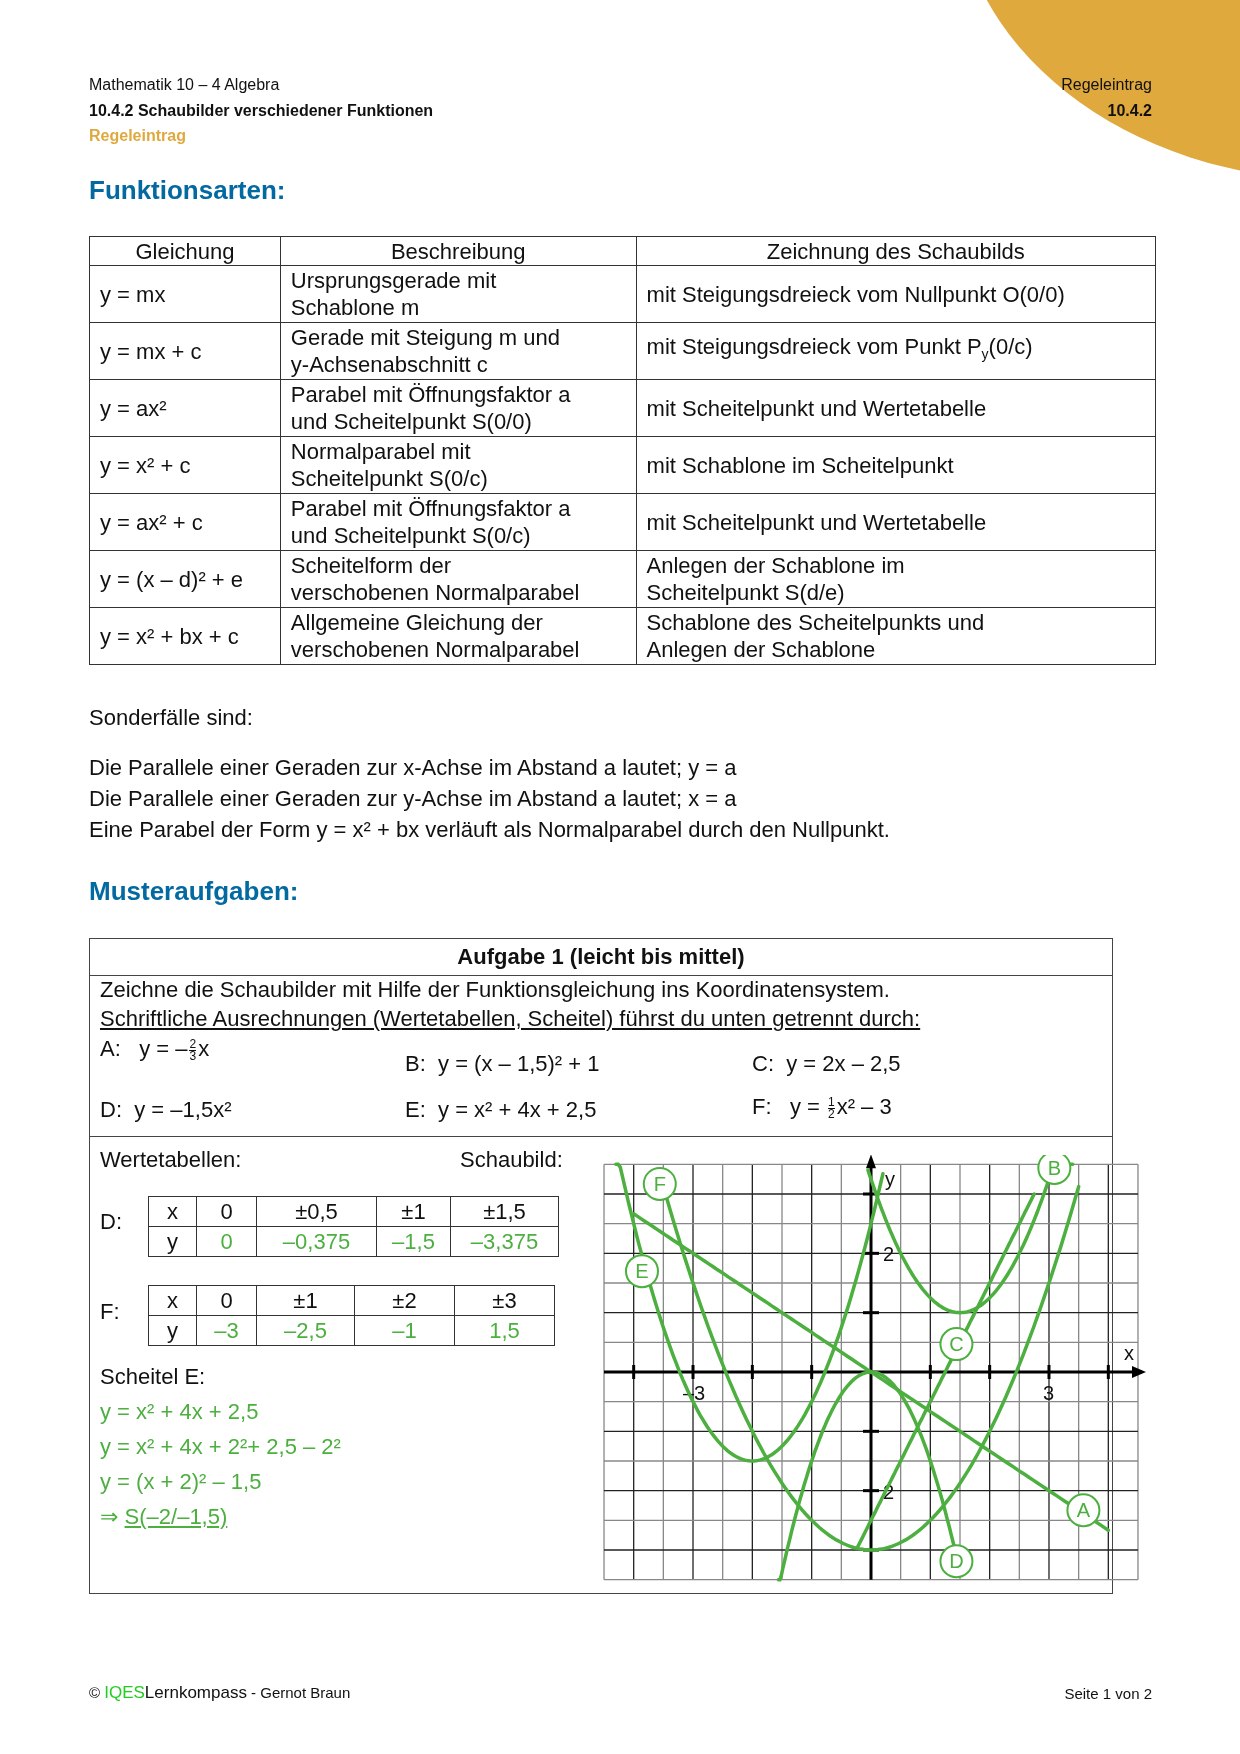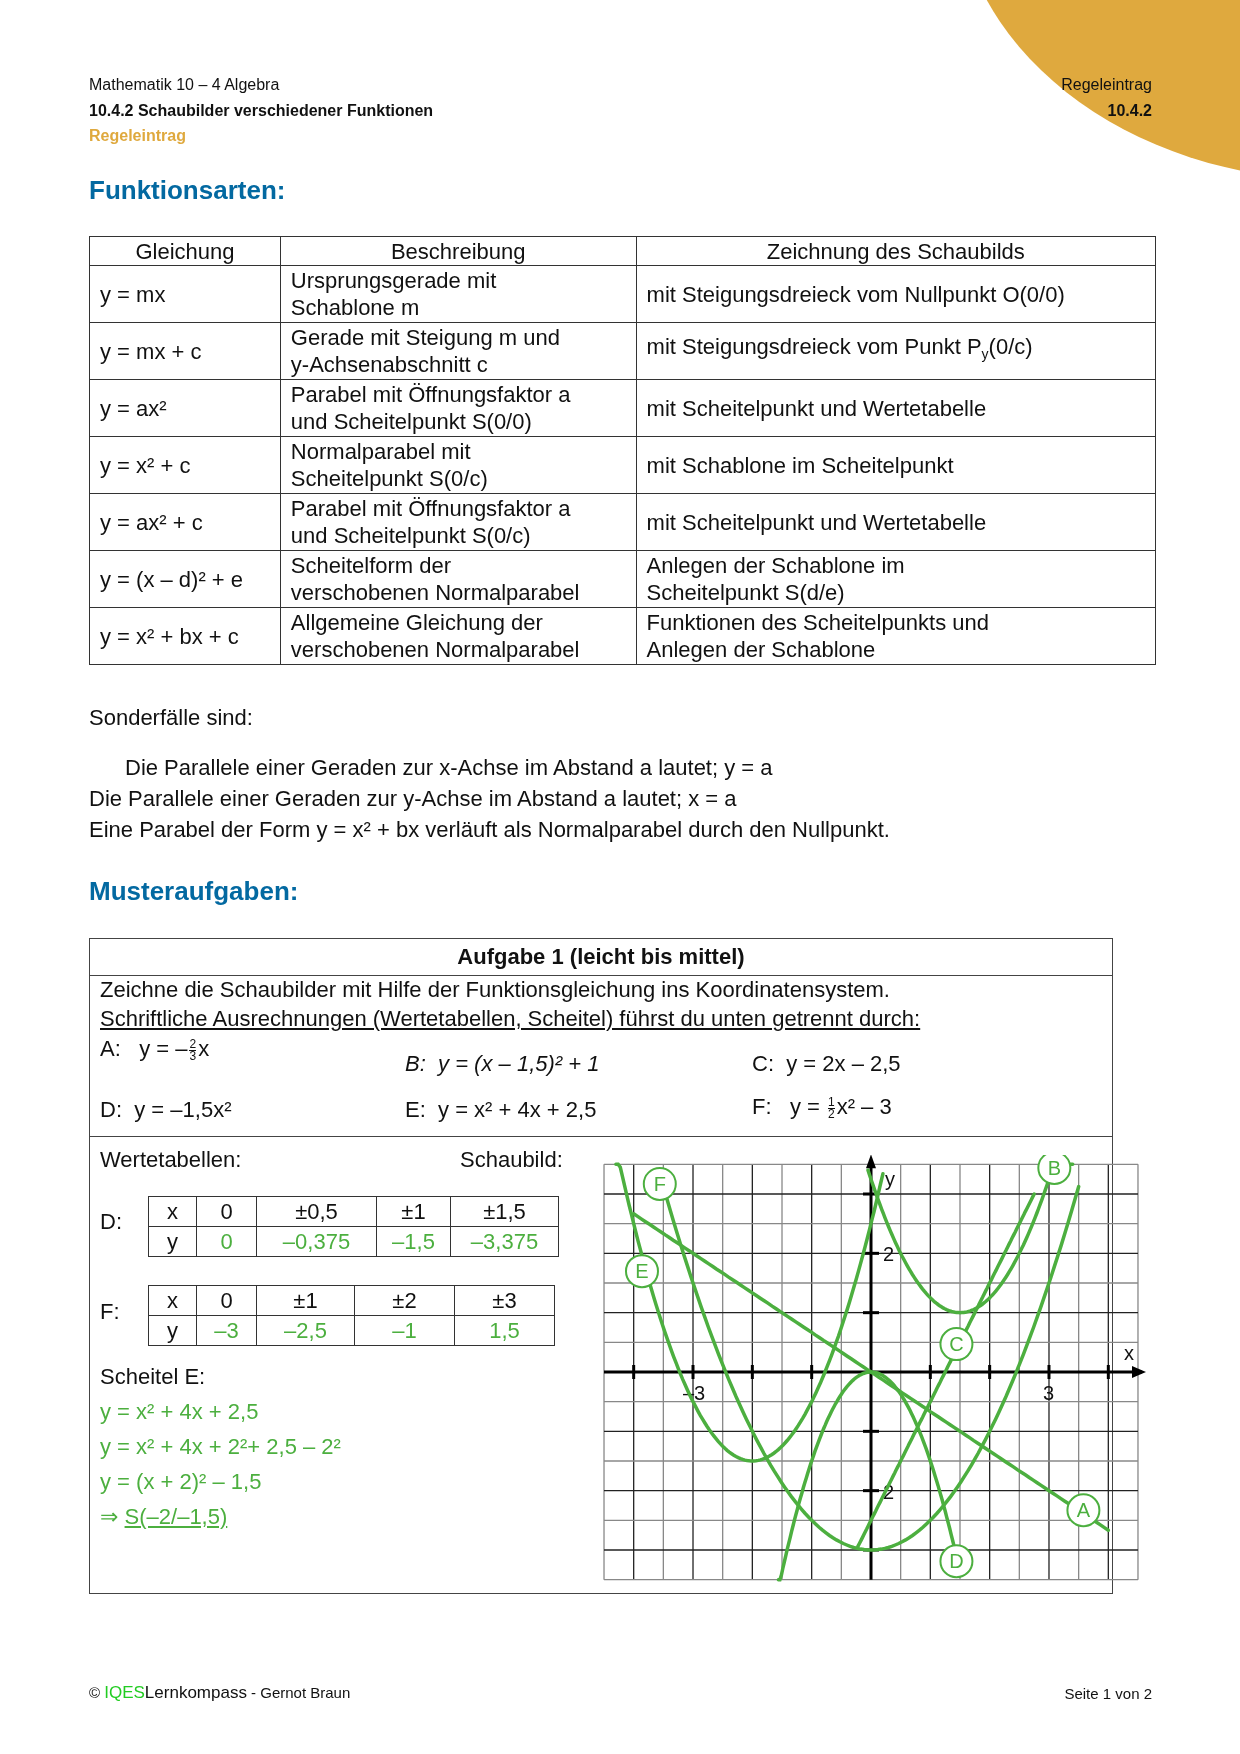--- a/index.html
+++ b/index.html
@@ -114,44 +114,44 @@
           <div>Scheitelpunkt S(d/e)</div>
         </td>
   </tr>
   <tr>
     <td>y = x² + bx + c</td>
     <td>
           <div>Allgemeine Gleichung der</div>
           <div>verschobenen Normalparabel</div>
         </td>
     <td>
-          <div>Funktionen des Scheitelpunkts und</div>
+          <div>Schablone des Scheitelpunkts und</div>
           <div>Anlegen der Schablone</div>
         </td>
   </tr>
 </tbody>
   </table>
 
 <div class="abs txt" style="left:89px;top:705px;">Sonderfälle sind:</div>
-<div class="abs txt" style="left:89px;top:755px;margin-left:36px;">Die Parallele einer Geraden zur x-Achse im Abstand a lautet; y = a</div>
+<div class="abs txt" style="left:89px;top:755px;">Die Parallele einer Geraden zur x-Achse im Abstand a lautet; y = a</div>
 <div class="abs txt" style="left:89px;top:786px;">Die Parallele einer Geraden zur y-Achse im Abstand a lautet; x = a</div>
 <div class="abs txt" style="left:89px;top:817px;">Eine Parabel der Form y = x² + bx verläuft als Normalparabel durch den Nullpunkt.</div>
 
 <div class="abs h2" style="left:89px;top:876px;">Musteraufgaben:</div>
 
 <div class="box">
   <div class="title">Aufgabe 1 (leicht bis mittel)</div>
   <div class="abs txt" style="left:10px;top:38px;">Zeichne die Schaubilder mit Hilfe der Funktionsgleichung ins Koordinatensystem.</div>
   <div class="abs txt" style="left:10px;top:67px;text-decoration:underline;">Schriftliche Ausrechnungen (Wertetabellen, Scheitel) führst du unten getrennt durch:</div>
 
   <div class="abs txt" style="left:10px;top:97px;">
     <span>A:</span>&nbsp;&nbsp;
     <span>y = –</span><span class="frac"><span style="border-bottom:1px solid #111">2</span><span>3</span></span><span>x</span>
   </div>
-  <div class="abs txt" style="left:315px;top:112px;font-style:italic;">
+  <div class="abs txt" style="left:315px;top:112px;">
     <span>B:</span>&nbsp;&nbsp;<span>y = (x – 1,5)² + 1</span>
   </div>
   <div class="abs txt" style="left:662px;top:112px;">
     <span>C:</span>&nbsp;&nbsp;<span>y = 2x – 2,5</span>
   </div>
   <div class="abs txt" style="left:10px;top:158px;">
     <span>D:</span>&nbsp;&nbsp;<span>y = –1,5x²</span>
   </div>
   <div class="abs txt" style="left:315px;top:158px;">
     <span>E:</span>&nbsp;&nbsp;<span>y = x² + 4x + 2,5</span>

